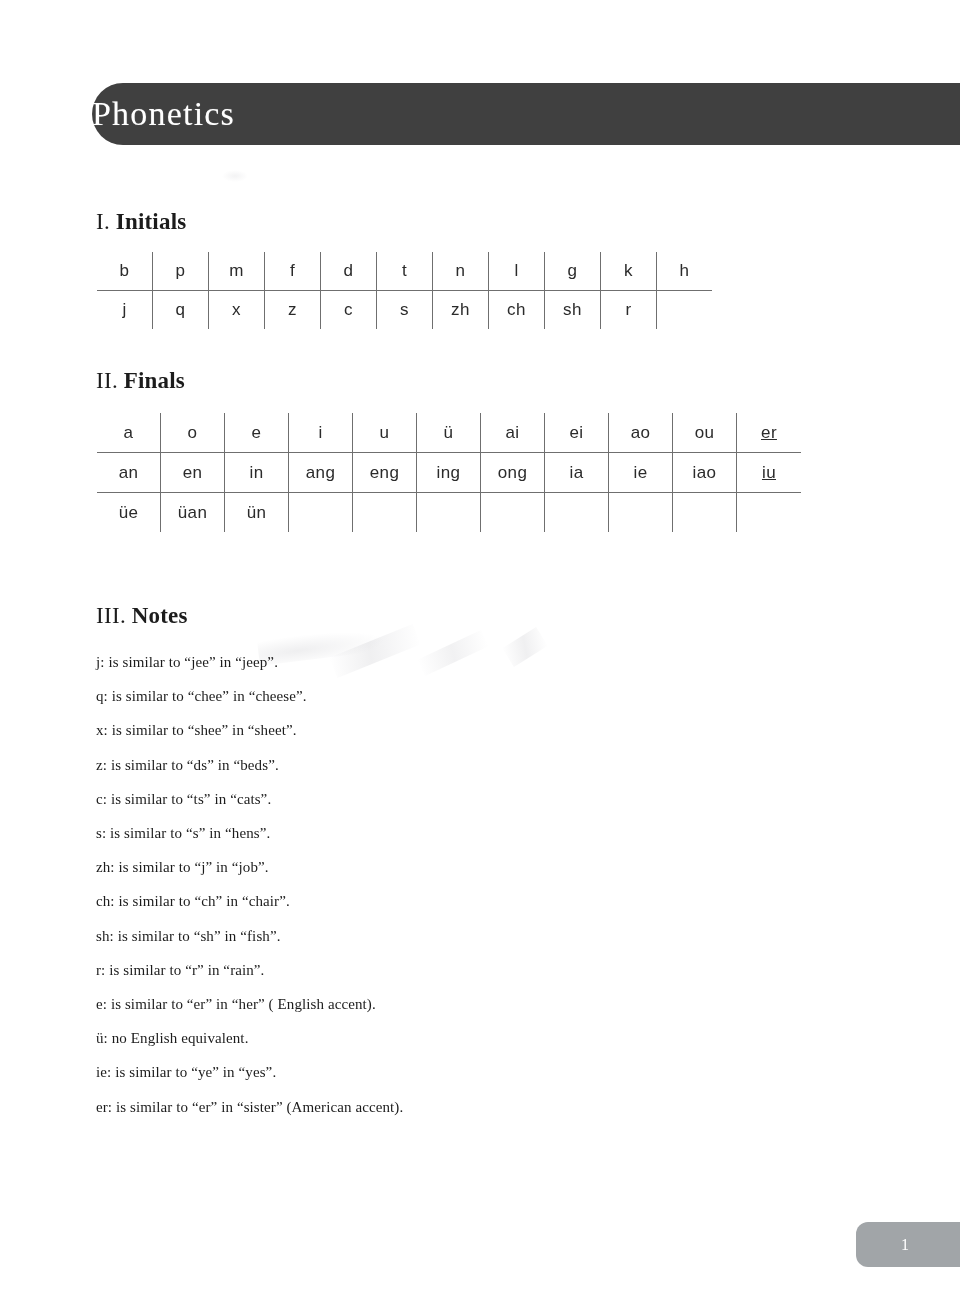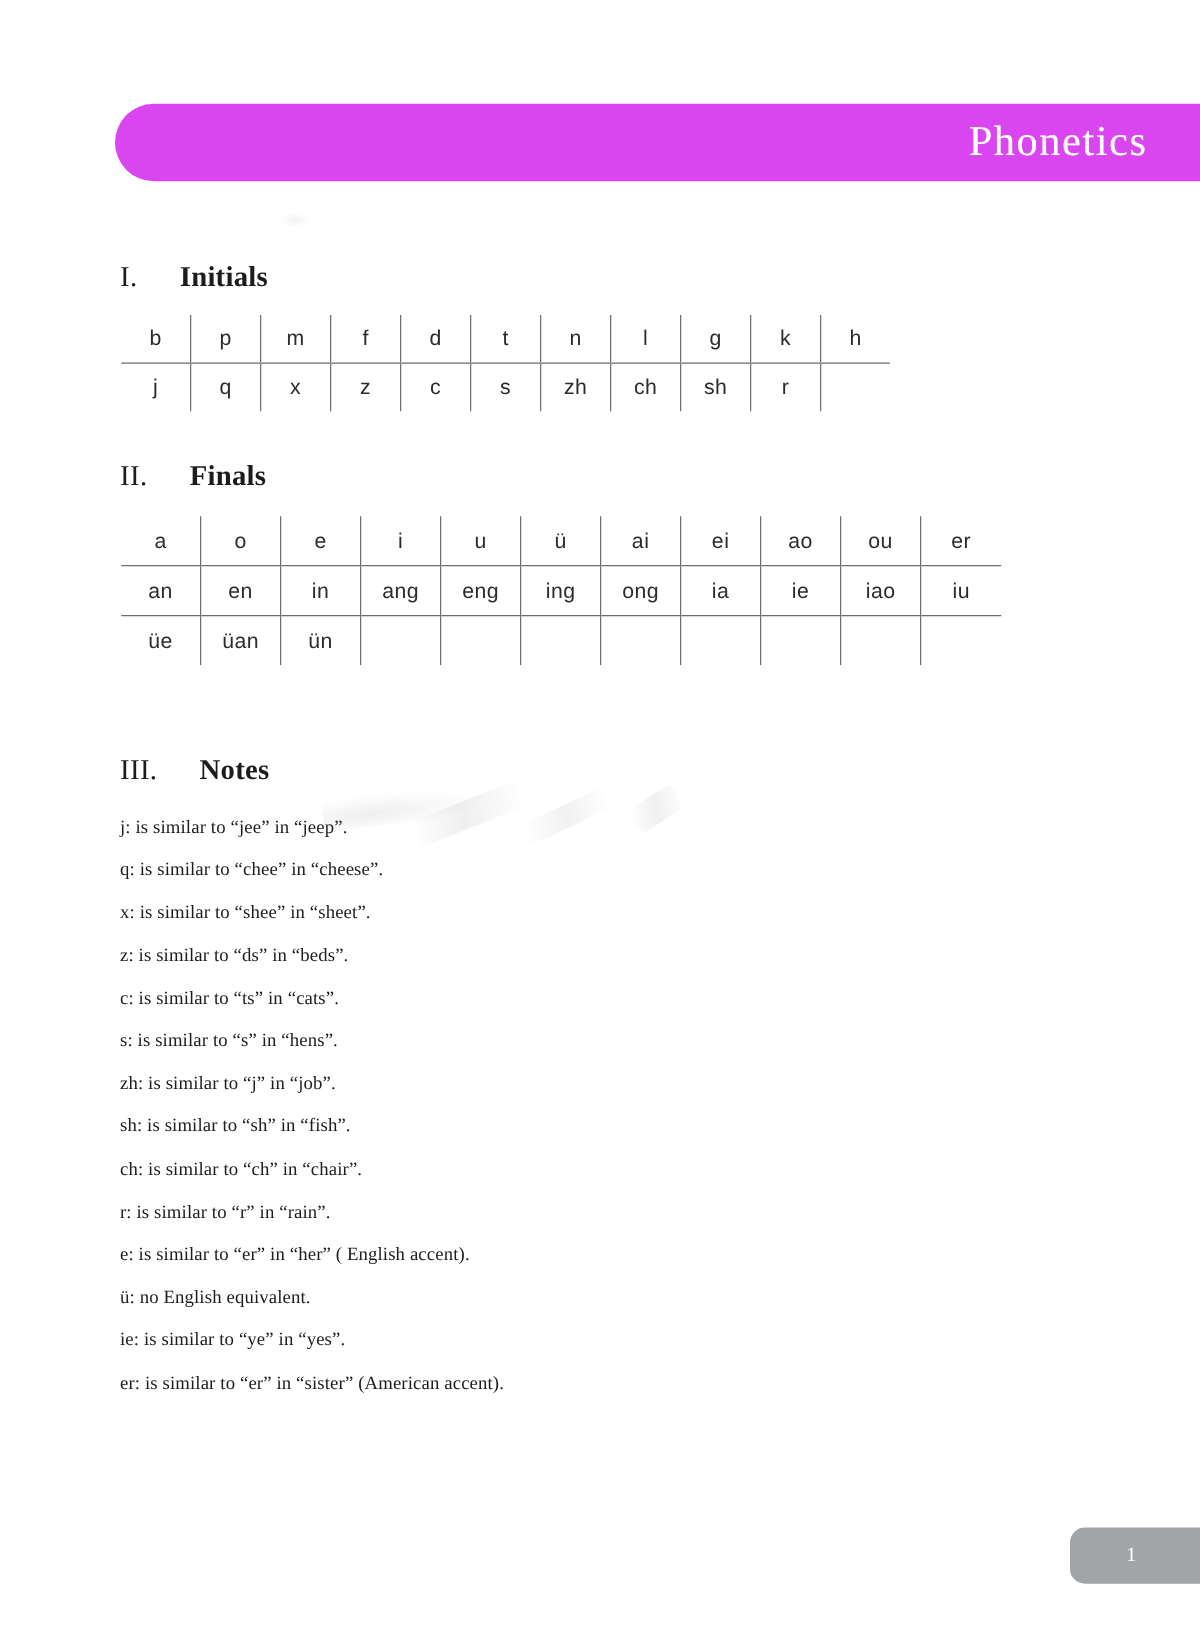--- a/index.html
+++ b/index.html
@@ -22,25 +22,25 @@
     height: 1303px;
   }
 
   
   .header-bar {
     position: absolute;
     left: 92px;
     top: 83px;
     width: 868px;
     height: 62px;
-    background: #d946ef;
+    background: #404040;
     border-radius: 31px 0 0 31px;
     display: flex;
     align-items: center;
-    justify-content: flex-end;
+    justify-content: flex-start;
   }
   .header-title {
     color: #ffffff;
     font-family: "Liberation Serif", serif;
     font-size: 34px;
     font-weight: 400;
     letter-spacing: 1.2px;
     padding-right: 42px;
     text-shadow: 0 0 1px rgba(255,255,255,0.35);
   }
@@ -53,21 +53,20 @@
     font-size: 23px;
     white-space: nowrap;
   }
   .section-heading .numeral {
     font-weight: 400;
     letter-spacing: 0.3px;
   }
   .section-heading .title {
     font-weight: 700;
     letter-spacing: 0.2px;
-    margin-left: 28px;
   }
   #heading-initials { left: 96px; top: 209px; }
   #heading-finals   { left: 96px; top: 368px; }
   #heading-notes    { left: 96px; top: 603px; text-align: center; }
 
   
   table.phon {
     position: absolute;
     border-collapse: collapse;
     font-family: "Liberation Sans", sans-serif;
@@ -103,20 +102,21 @@
   #table-finals {
     left: 97px;
     top: 413px;
   }
   #table-finals td {
     width: 61px;
     height: 37px;
   }
   #table-finals td.wide {
     width: 62px;
+    text-decoration: underline;
   }
 
   
   .notes-list {
     position: absolute;
     left: 96px;
     top: 645px;
     margin: 0;
     padding: 0;
     list-style: none;
@@ -278,22 +278,22 @@
     <span class="title">Notes</span>
   </div>
   <ul class="notes-list">
     <li>j: is similar to “jee” in “jeep”.</li>
     <li>q: is similar to “chee” in “cheese”.</li>
     <li>x: is similar to “shee” in “sheet”.</li>
     <li>z:  is similar to “ds” in “beds”.</li>
     <li>c: is similar to “ts” in “cats”.</li>
     <li>s: is similar to “s” in “hens”.</li>
     <li>zh: is similar to “j” in “job”.</li>
+    <li>ch: is similar to “ch” in “chair”.</li>
     <li>sh: is similar to “sh” in “fish”.</li>
-    <li>ch: is similar to “ch” in “chair”.</li>
     <li>r: is similar to “r” in “rain”.</li>
     <li>e: is similar to “er” in “her” ( English accent).</li>
     <li>ü: no English equivalent.</li>
     <li>ie: is similar to “ye” in “yes”.</li>
     <li>er: is similar to “er” in “sister” (American accent).</li>
   </ul>
 
   <div class="smudge" id="smudge-a"></div>
   <div class="smudge" id="smudge-b"></div>
   <div class="smudge" id="smudge-c"></div>

